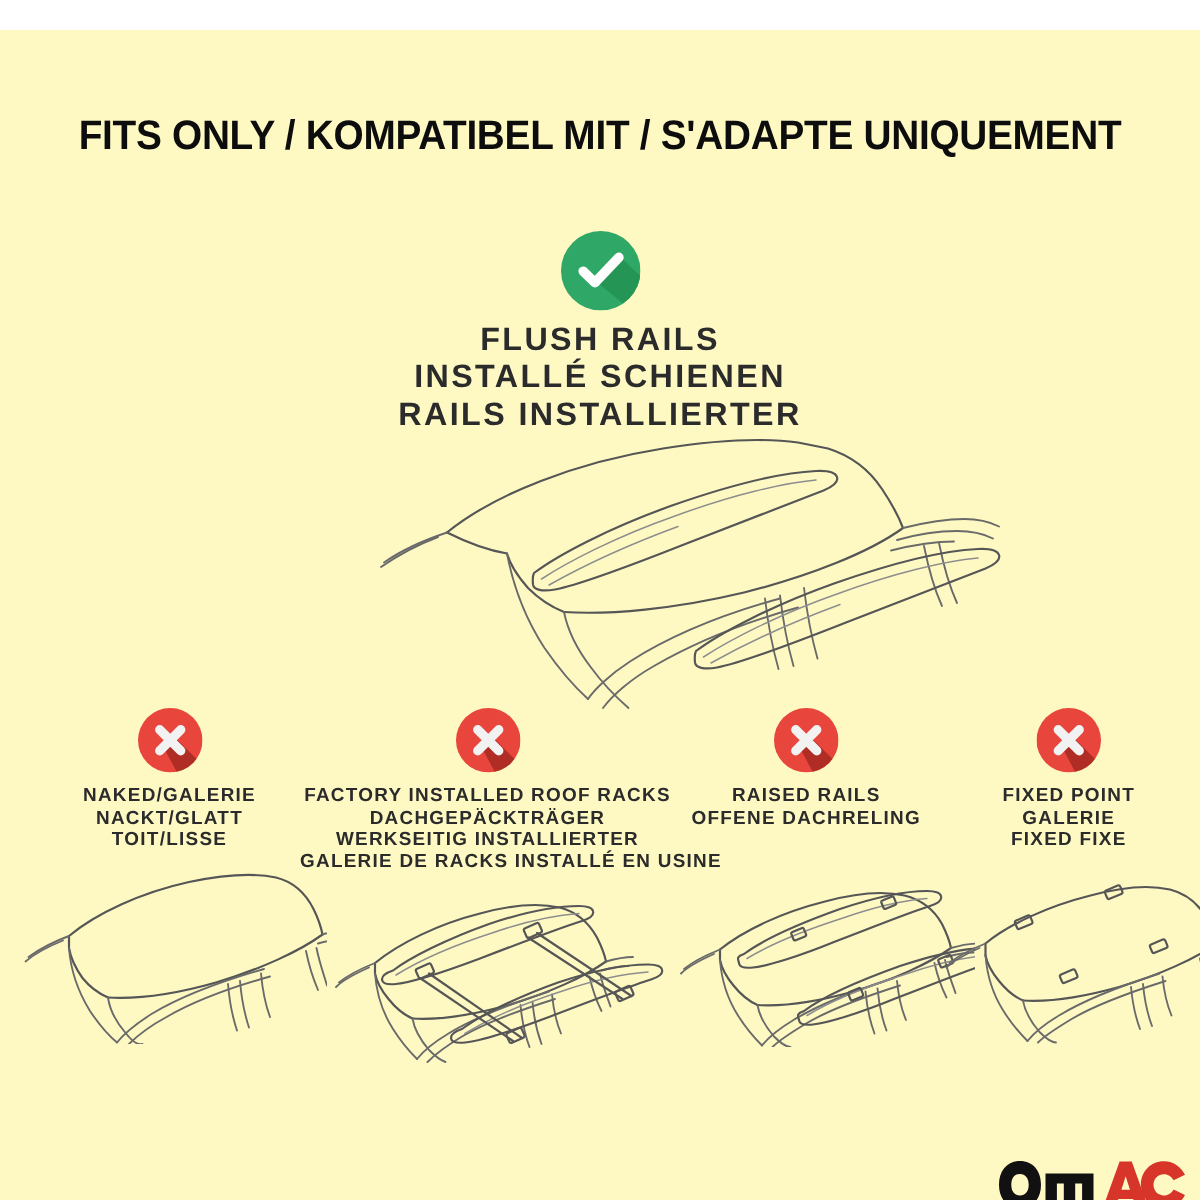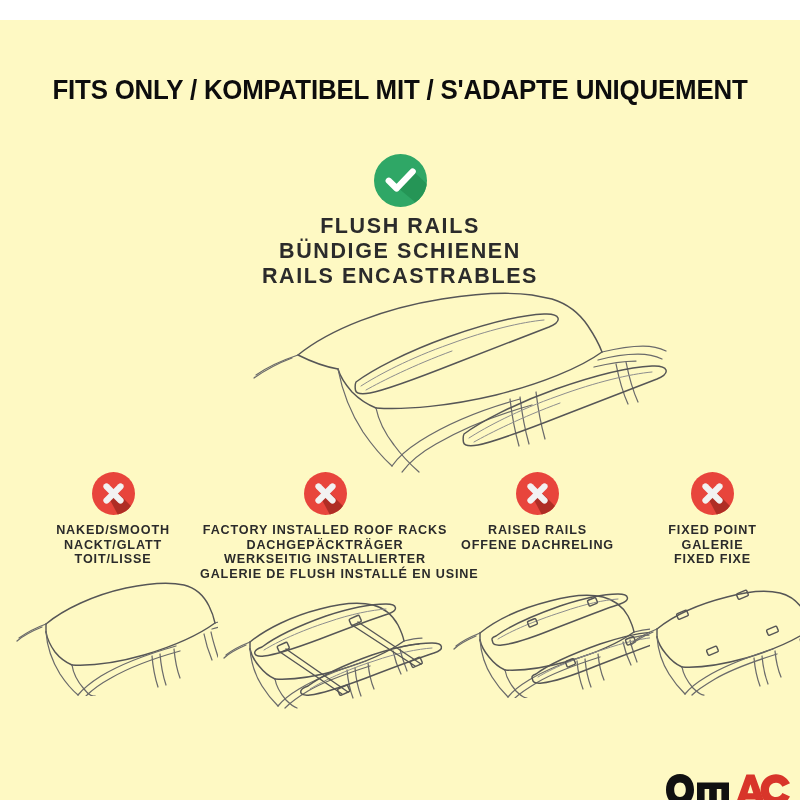--- a/index.html
+++ b/index.html
@@ -167,22 +167,22 @@
           <g clip-path="url(#ccl)">
             <path d="M21.5 31.5 L26.8 36.3 L53 58 L53 30 L38.5 16.5 Z" fill="#239254" opacity="0.85"></path>
           </g>
           <path d="M14.8 26.8 L22.6 34.4 L38.6 17.6" fill="none" stroke="#ffffff" stroke-width="6.4" stroke-linecap="round" stroke-linejoin="round"></path>
         </svg>
       </span>
     </div>
 
     <div id="hero-labels">
       <span class="hero-line">FLUSH RAILS</span>
-      <span class="hero-line">BÜNDIGE SCHIENEN</span>
-      <span class="hero-line">RAILS ENCASTRABLES</span>
+      <span class="hero-line">INSTALLÉ SCHIENEN</span>
+      <span class="hero-line">RAILS INSTALLIERTER</span>
     </div>
   </div>
 
   <div id="hero-illus">
     <svg viewBox="0 0 620 195" width="620" height="195" aria-hidden="true">
 
       <path class="ln-d" d="M118 73 C150 47 205 26 262 17 C300 11 330 10 352 13 L372 17
                C388 22 400 32 408 44 C414 53 419 62 422 70"></path>
       <path class="ln-d" d="M422 70 C400 86 360 102 316 113 C270 124 226 128 196 126"></path>
       <path class="ln-d" d="M196 126 C186 122 178 116 172 110 C165 102 160 94 158 87"></path>
@@ -243,21 +243,21 @@
               <path d="M21.5 17 L26.5 21.5 L43 38 L43 43 L26 43 L17 26 Z" fill="#a92a22" opacity="0.9"></path>
             </g>
             <g stroke="#f2f2f2" stroke-width="6.2" stroke-linecap="round">
               <line x1="14.5" y1="14.5" x2="28.5" y2="28.5"></line>
               <line x1="28.5" y1="14.5" x2="14.5" y2="28.5"></line>
             </g>
           </svg>
         </span>
       </div>
       <div class="col-labels">
-        <span class="col-line">NAKED/SMOOTH</span>
+        <span class="col-line">NAKED/GALERIE</span>
         <span class="col-line">NACKT/GLATT</span>
         <span class="col-line">TOIT/LISSE</span>
       </div>
       <div class="col-illus" style="top:104px">
         <svg viewBox="0 0 210 120" width="210" height="120" aria-hidden="true">
           <path class="ln-d" d="M38 48 C56 33 86 19 118 12 C142 7 162 6 176 9
                    C188 12 196 20 201 30 C204 36 206 42 207 47"></path>
           <path class="ln-d" d="M207 47 C192 58 166 70 136 79 C108 87 82 90 64 89"></path>
           <path class="ln-d" d="M64 89 C57 86 51 81 47 76 C42 69 39 62 38 56"></path>
           <path class="ln-d" d="M38 56 C38 53 38 50 38 48"></path>
@@ -295,21 +295,21 @@
               <line x1="14.5" y1="14.5" x2="28.5" y2="28.5"></line>
               <line x1="28.5" y1="14.5" x2="14.5" y2="28.5"></line>
             </g>
           </svg>
         </span>
       </div>
       <div class="col-labels">
         <span class="col-line">FACTORY INSTALLED ROOF RACKS</span>
         <span class="col-line">DACHGEPÄCKTRÄGER</span>
         <span class="col-line">WERKSEITIG INSTALLIERTER</span>
-        <span class="col-line">GALERIE DE FLUSH INSTALLÉ EN USINE</span>
+        <span class="col-line">GALERIE DE RACKS INSTALLÉ EN USINE</span>
       </div>
       <div class="col-illus" style="top:112px">
         <svg viewBox="0 0 250 125" width="250" height="125" aria-hidden="true">
 
           <path class="ln-d" d="M50 58 C66 45 92 32 120 25 C142 19 160 18 173 21
                    C185 24 193 32 198 41 C201 47 203 52 204 57"></path>
           <path class="ln-d" d="M204 57 C190 67 166 78 139 86 C114 93 91 96 75 95"></path>
           <path class="ln-d" d="M75 95 C68 92 63 87 59 82 C54 76 51 70 50 65"></path>
           <path class="ln-d" d="M50 65 C50 62 50 60 50 58"></path>
           <path class="ln" d="M50 58 C40 62 32 66 26 71"></path>

